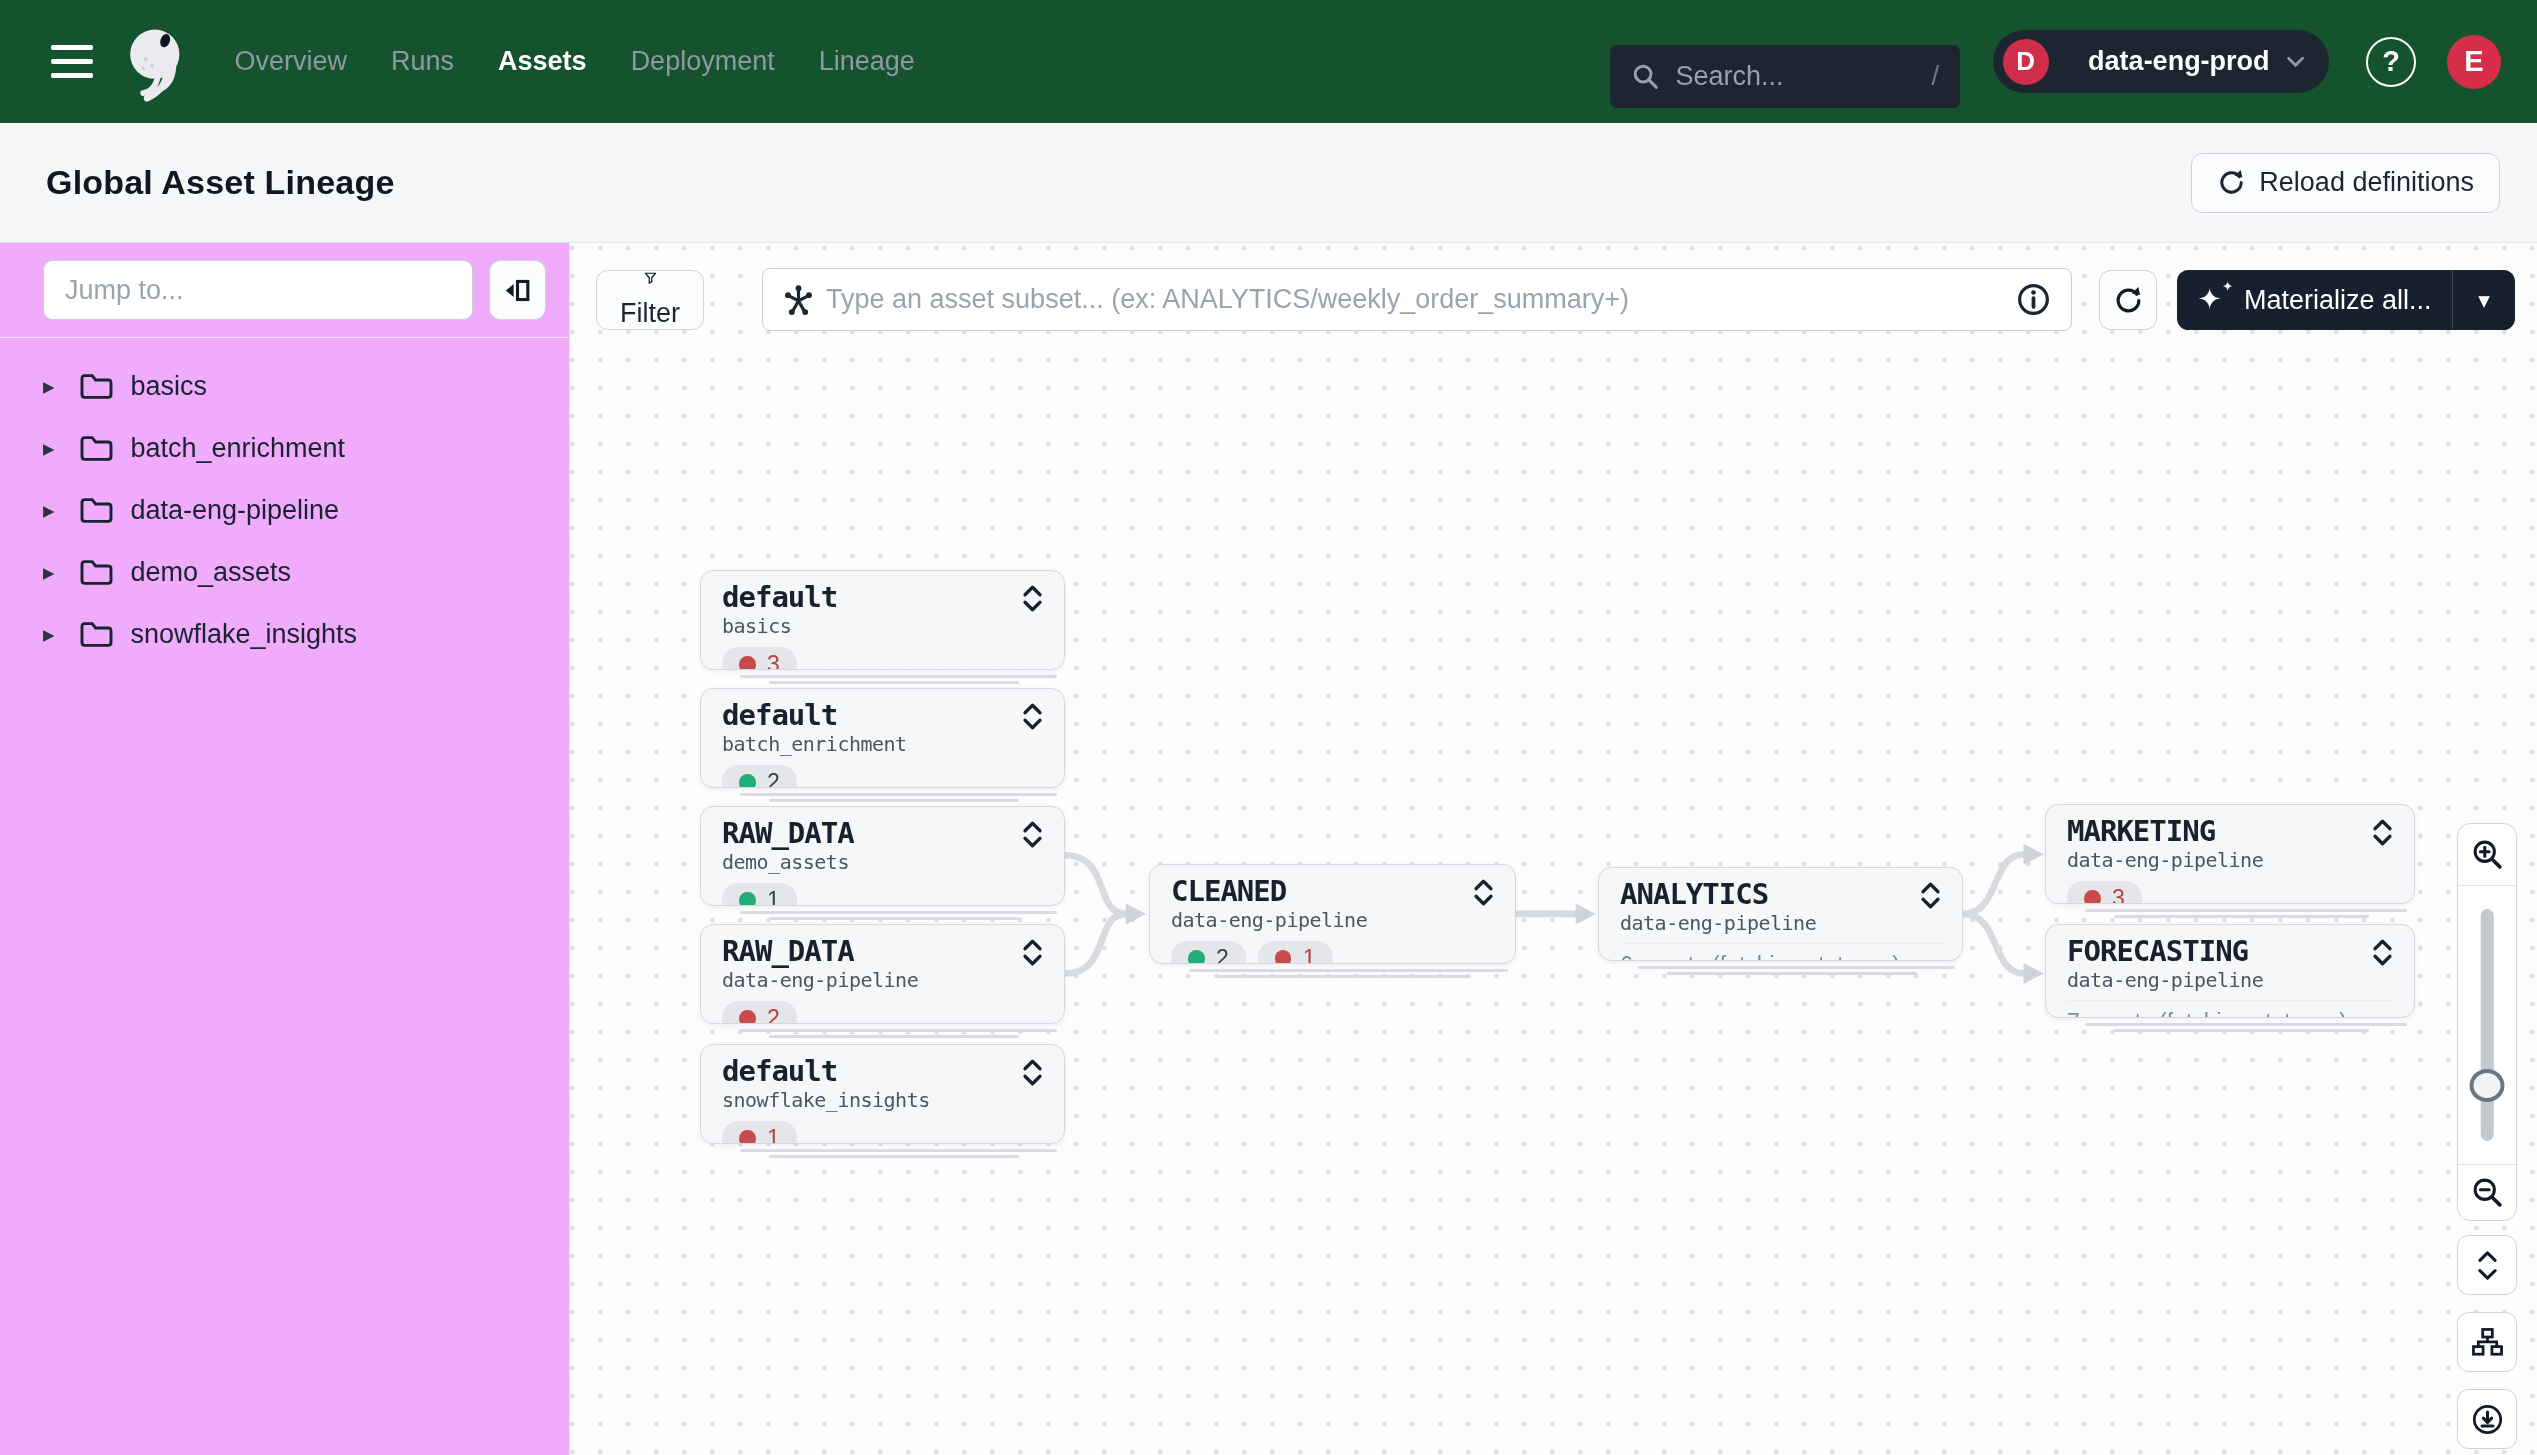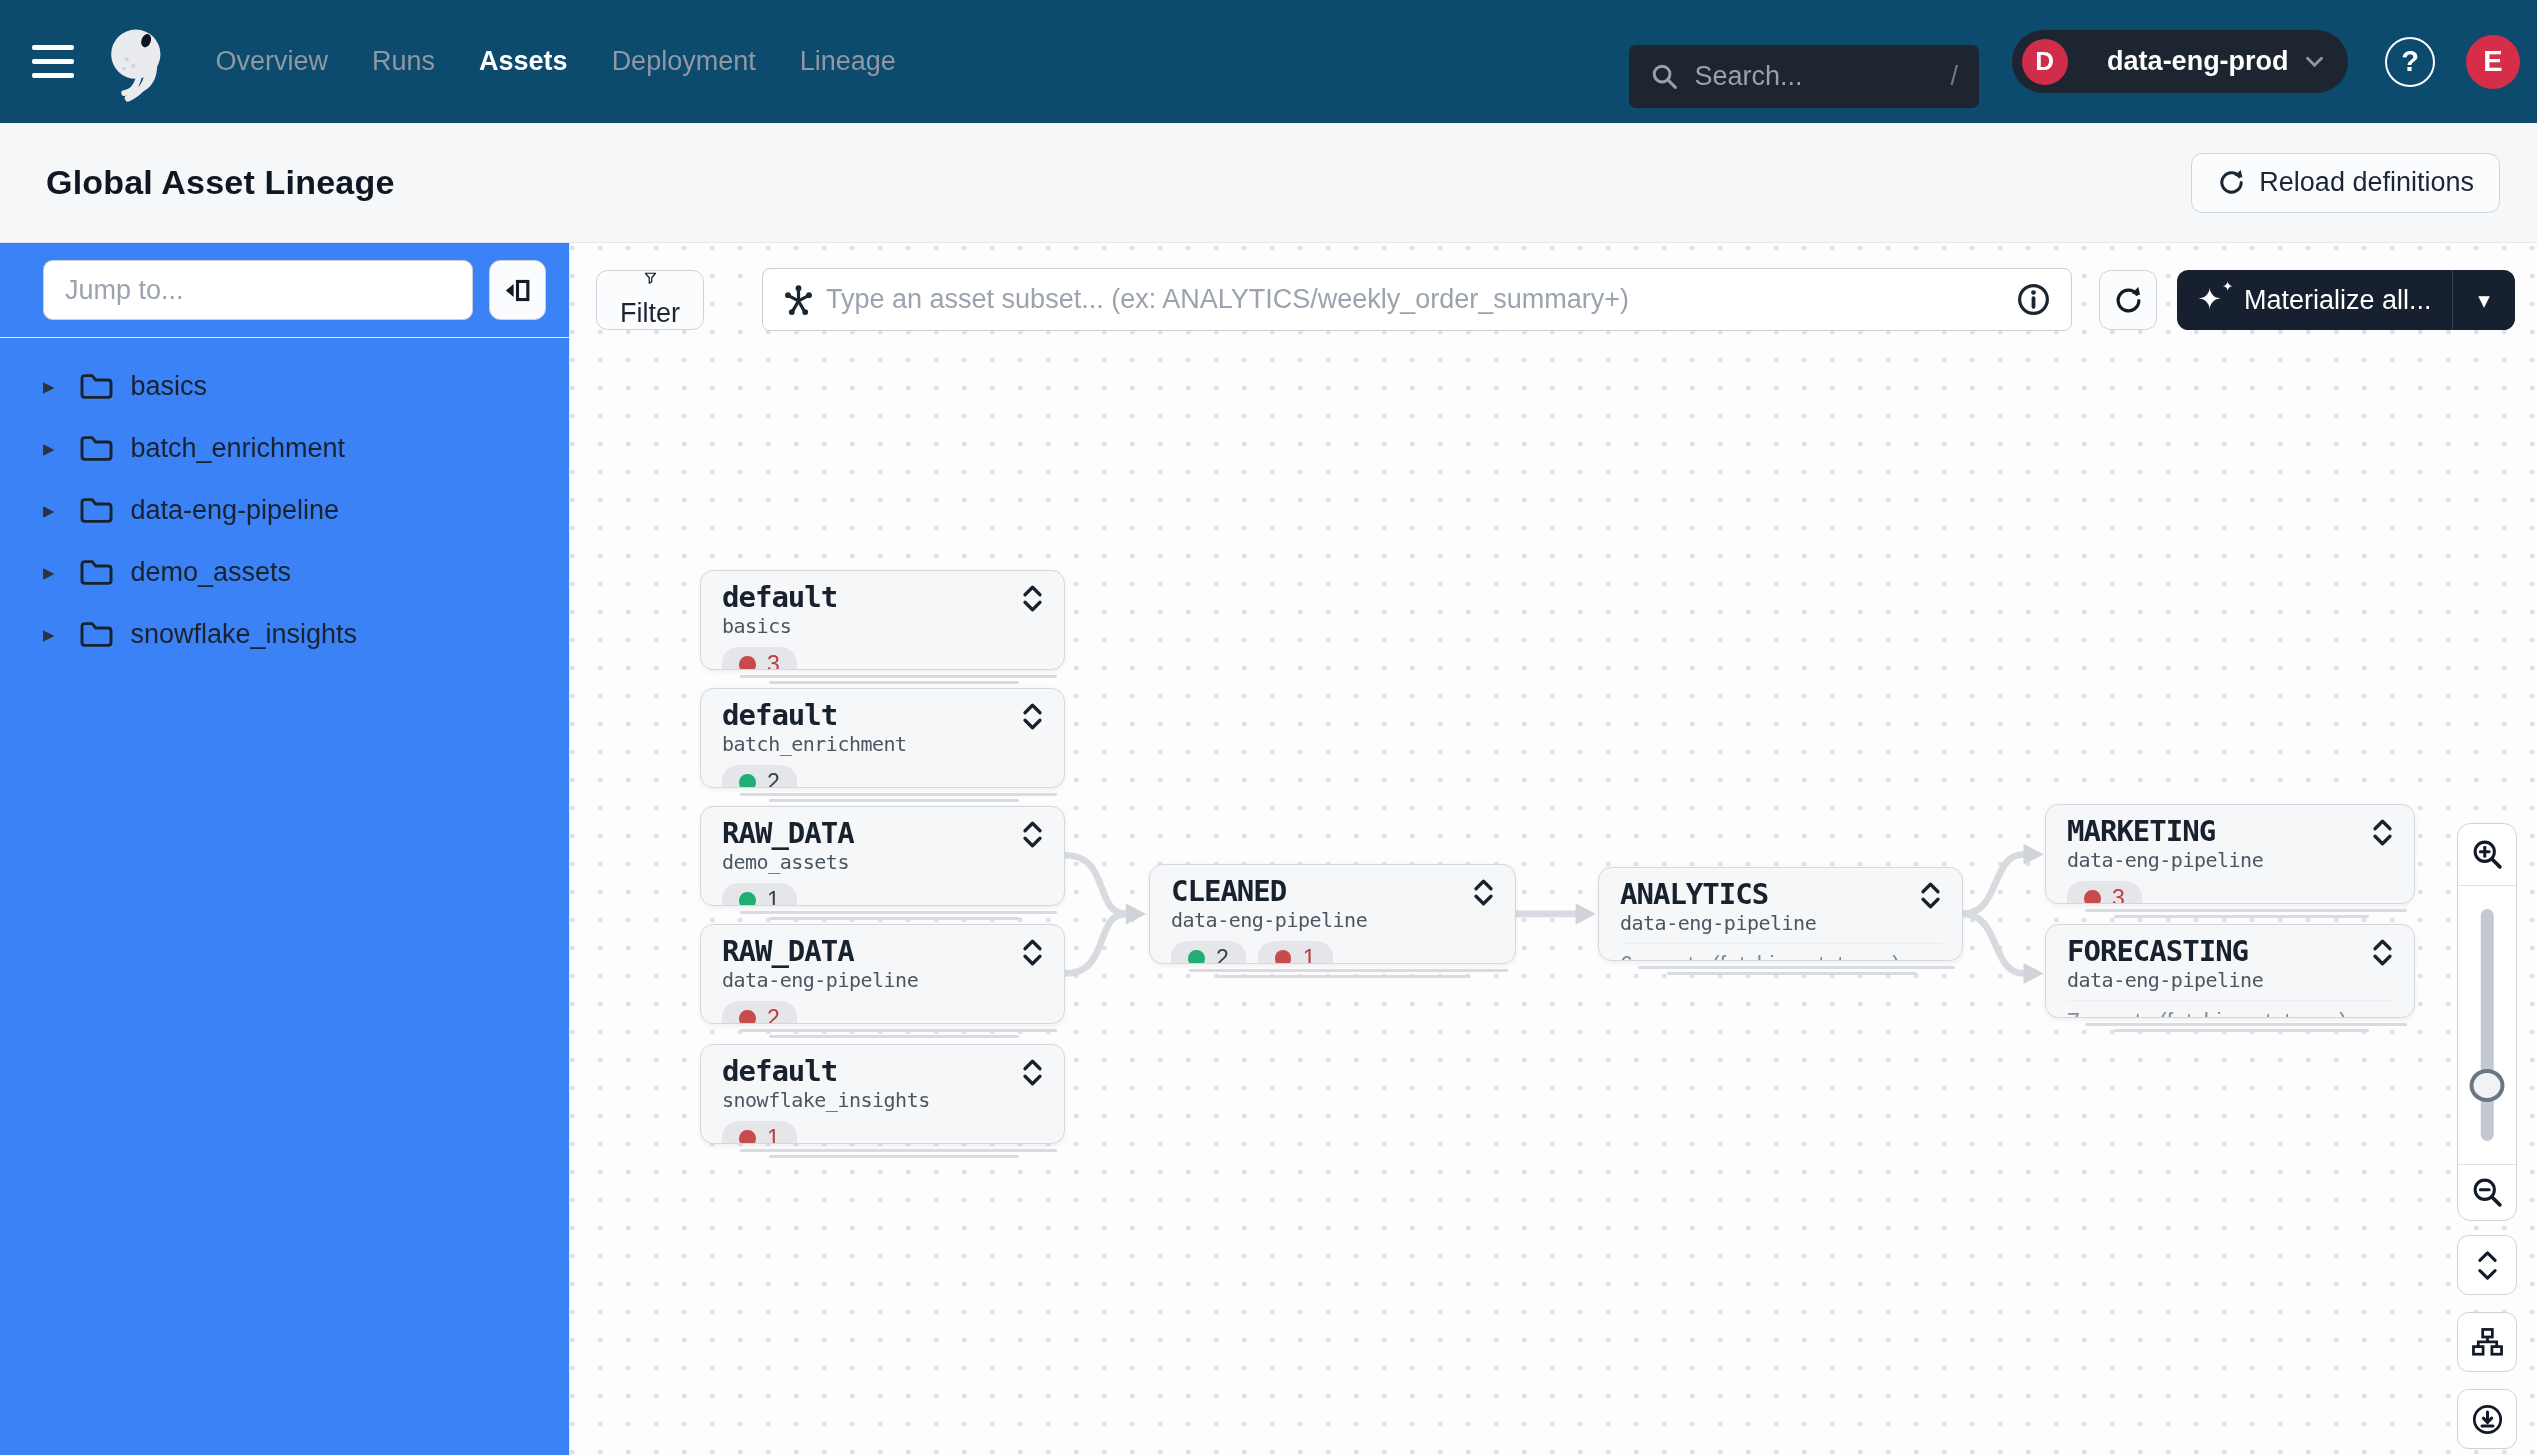--- a/index.html
+++ b/index.html
@@ -1,21 +1,21 @@
 <!DOCTYPE html>
 <html><head>
 <meta charset="utf-8">
 <style>
   * { box-sizing: border-box; margin: 0; padding: 0; }
   html,body { width:2538px; height:1455px; overflow:hidden; background:#fff;
               font-family:"Liberation Sans", sans-serif; }
 
   
   .topnav { position:absolute; left:0; top:0; width:2538px; height:123px;
-            background:#0c4a6e; display:flex; align-items:center; padding:0 18px; }
+            background:#14532d; display:flex; align-items:center; padding:0 37px; }
   .hamburger { width:42px; height:33px; display:flex; flex-direction:column;
                justify-content:space-between; cursor:pointer; margin-left:13.5px; }
   .hamburger span { display:block; height:4.8px; background:#fff; border-radius:1.9px; }
   .logo { width:83px; height:88px; margin-left:19px; }
   .navlinks { display:flex; gap:44px; margin-left:40px; }
   .navlink { font-size:27px; color:#8f98a3; cursor:pointer; }
   .navlink.active { color:#ffffff; font-weight:bold; }
   .nav-spacer { flex:1; }
   .searchbox { width:350px; height:63px; background:#1d2530; border-radius:7px;
                display:flex; align-items:center; padding:0 21px; gap:15.4px;margin-top:29px; }
@@ -40,21 +40,21 @@
                  background:#f5f7f9; border-bottom:1.9px solid #e2e5ea;
                  display:flex; align-items:center; padding:0 38px 0 46px; }
   .page-title { font-size:34px; font-weight:bold; color:#0f1722; letter-spacing:0.2px; }
   .header-spacer { flex:1; }
   .btn { display:inline-flex; align-items:center; gap:13.5px; border:1.9px solid #ced3da;
          background:#fbfcfd; border-radius:11.5px; color:#1a2634; font-size:27px;
          cursor:pointer; justify-content:center; }
   .reload-btn { height:60px; padding:0 25px; }
 
   
-  .sidebar { position:absolute; left:0; top:243px; width:570px; bottom:0; background:#3b82f6;
+  .sidebar { position:absolute; left:0; top:243px; width:570px; bottom:0; background:#f0abfc;
              border-right:1.9px solid #e1e4e9; }
   .sidebar-top { height:95px; border-bottom:1.9px solid #e7e9ed; display:flex; align-items:center;
                  padding:0 23px 0 43px; gap:16.3px; }
   .text-input { border:1.9px solid #c9cfd7; border-radius:9.6px; height:60px; font-size:27px;
                 color:#1a2634; font-family:inherit; outline:none; padding:0 21px; background:#fff; }
   .text-input::placeholder { color:#9aa3ae; }
   .jump-input { width:431px; }
   .collapse-btn { width:57px; height:60px; padding:0; }
   .tree { padding-top:17.3px; }
   .tree-row { height:62px; display:flex; align-items:center; padding-left:43px; gap:0; cursor:pointer; }

